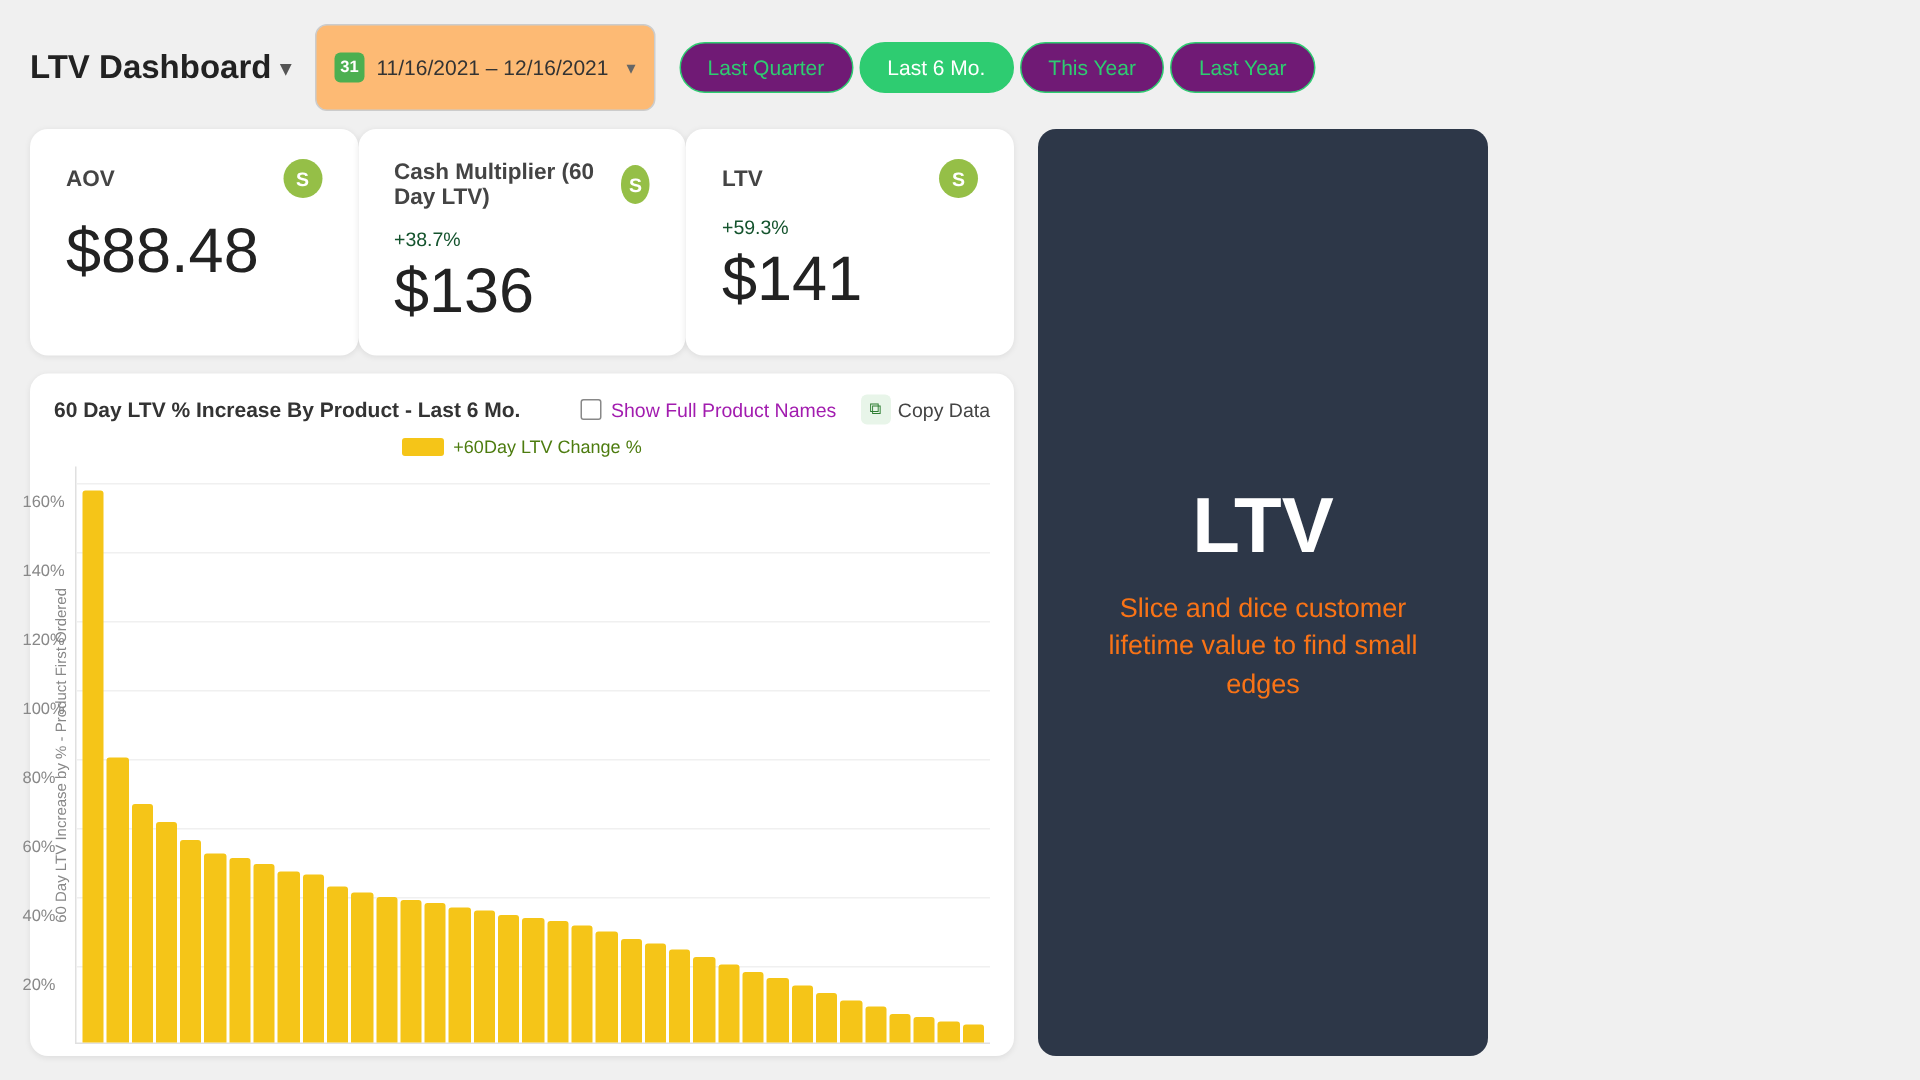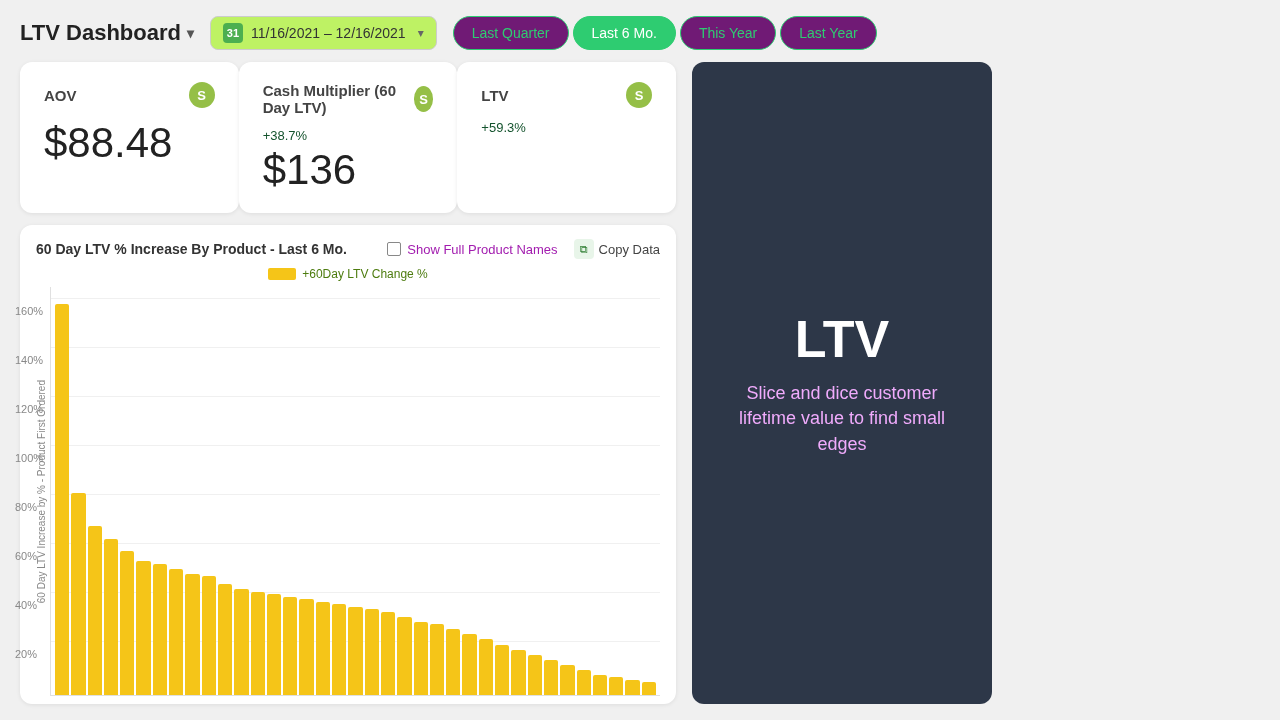--- a/index.html
+++ b/index.html
@@ -40,24 +40,24 @@
 
     .title-chevron {
       font-size: 14px;
       color: #555;
     }
 
     .date-picker {
       display: flex;
       align-items: center;
       gap: 8px;
-      background: #bef264;
+      background: #fdba74;
       border: 1.5px solid #ccc;
       border-radius: 8px;
-      padding: 6px 12px;
+      padding: 18px 12px;
       font-size: 14px;
       color: #333;
       cursor: pointer;
     }
 
     .date-icon {
       width: 20px;
       height: 20px;
       background: #4caf50;
       border-radius: 4px;
@@ -182,21 +182,21 @@
 
     .promo-title {
       font-size: 52px;
       font-weight: 800;
       color: white;
       margin-bottom: 12px;
     }
 
     .promo-subtitle {
       font-size: 18px;
-      color: #f0abfc;
+      color: #f97316;
       font-weight: 500;
       line-height: 1.4;
     }
 
     
     .chart-section {
       background: white;
       border-radius: 12px;
       padding: 14px 16px 8px;
       box-shadow: 0 1px 4px rgba(0,0,0,0.08);
@@ -393,20 +393,21 @@
           <div class="metric-change">+38.7%</div>
           <div class="metric-value">$136</div>
         </div>
 
         <div class="metric-card">
           <div class="metric-card-header">
             <span class="metric-label">LTV</span>
             <div class="shopify-icon">S</div>
           </div>
           <div class="metric-change">+59.3%</div>
+          <div class="metric-value">$141</div>
         </div>
 
       </div>
 
       <div class="chart-section">
         <div class="chart-header">
           <span class="chart-title">60 Day LTV % Increase By Product - Last 6 Mo.</span>
           <div class="chart-controls">
             <label class="show-full-names">
               <div class="checkbox"></div>

